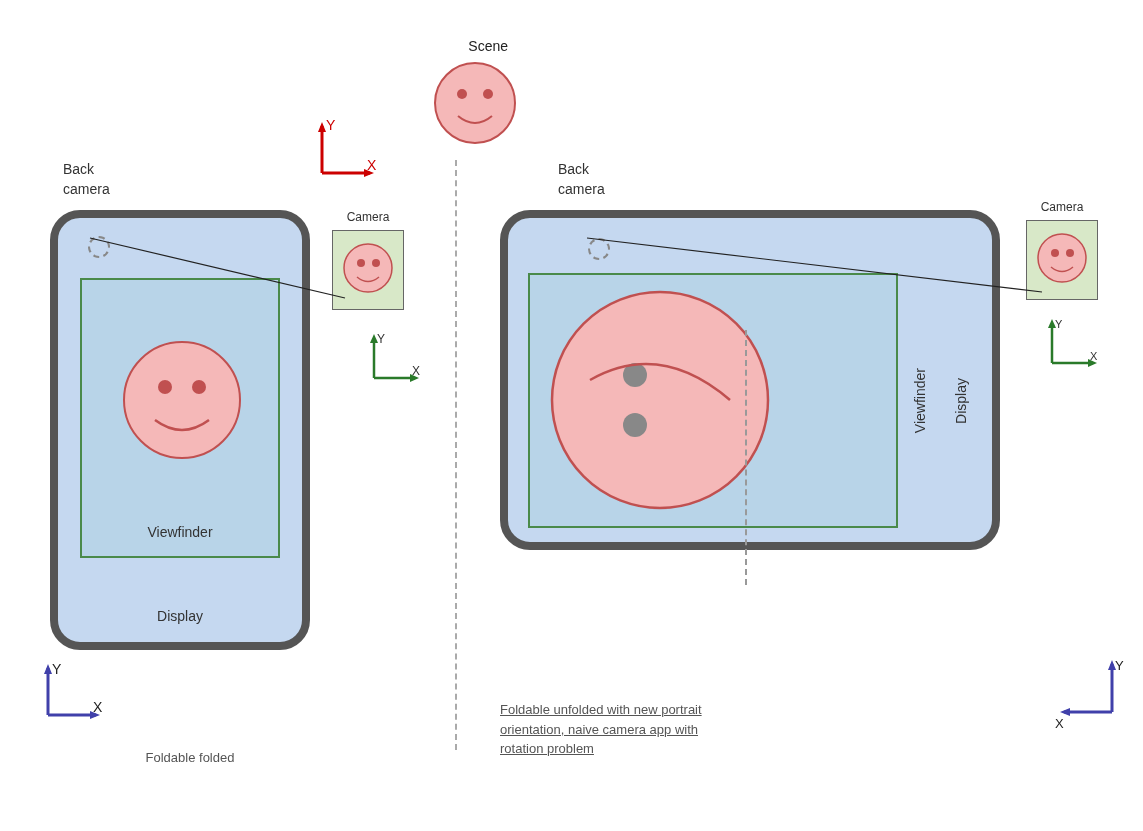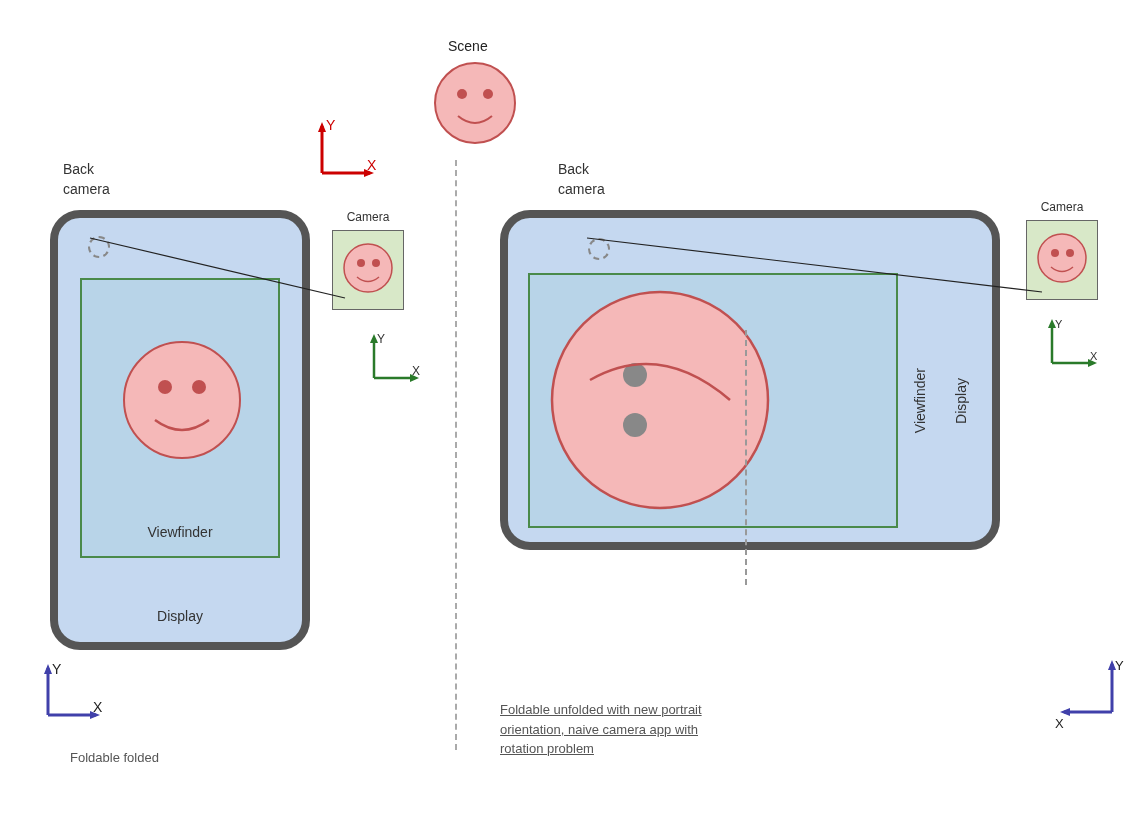--- a/index.html
+++ b/index.html
@@ -20,21 +20,21 @@
       position: relative;
     }
 
     
     .scene-label {
       position: absolute;
       top: 38px;
       left: 448px;
       font-size: 14px;
       color: #222;
-      text-align: left;
+      text-align: right;
       width: 60px;
     }
 
     .scene-face {
       position: absolute;
       top: 58px;
       left: 430px;
       width: 90px;
       height: 90px;
     }
@@ -184,20 +184,21 @@
       width: 70px;
       height: 60px;
     }
 
     .foldable-label-left {
       position: absolute;
       top: 590px;
       left: 40px;
       font-size: 13px;
       color: #555;
+      text-align: center;
       width: 240px;
     }
 
     
     .right-panel {
       position: absolute;
       top: 160px;
       left: 480px;
       width: 650px;
     }

